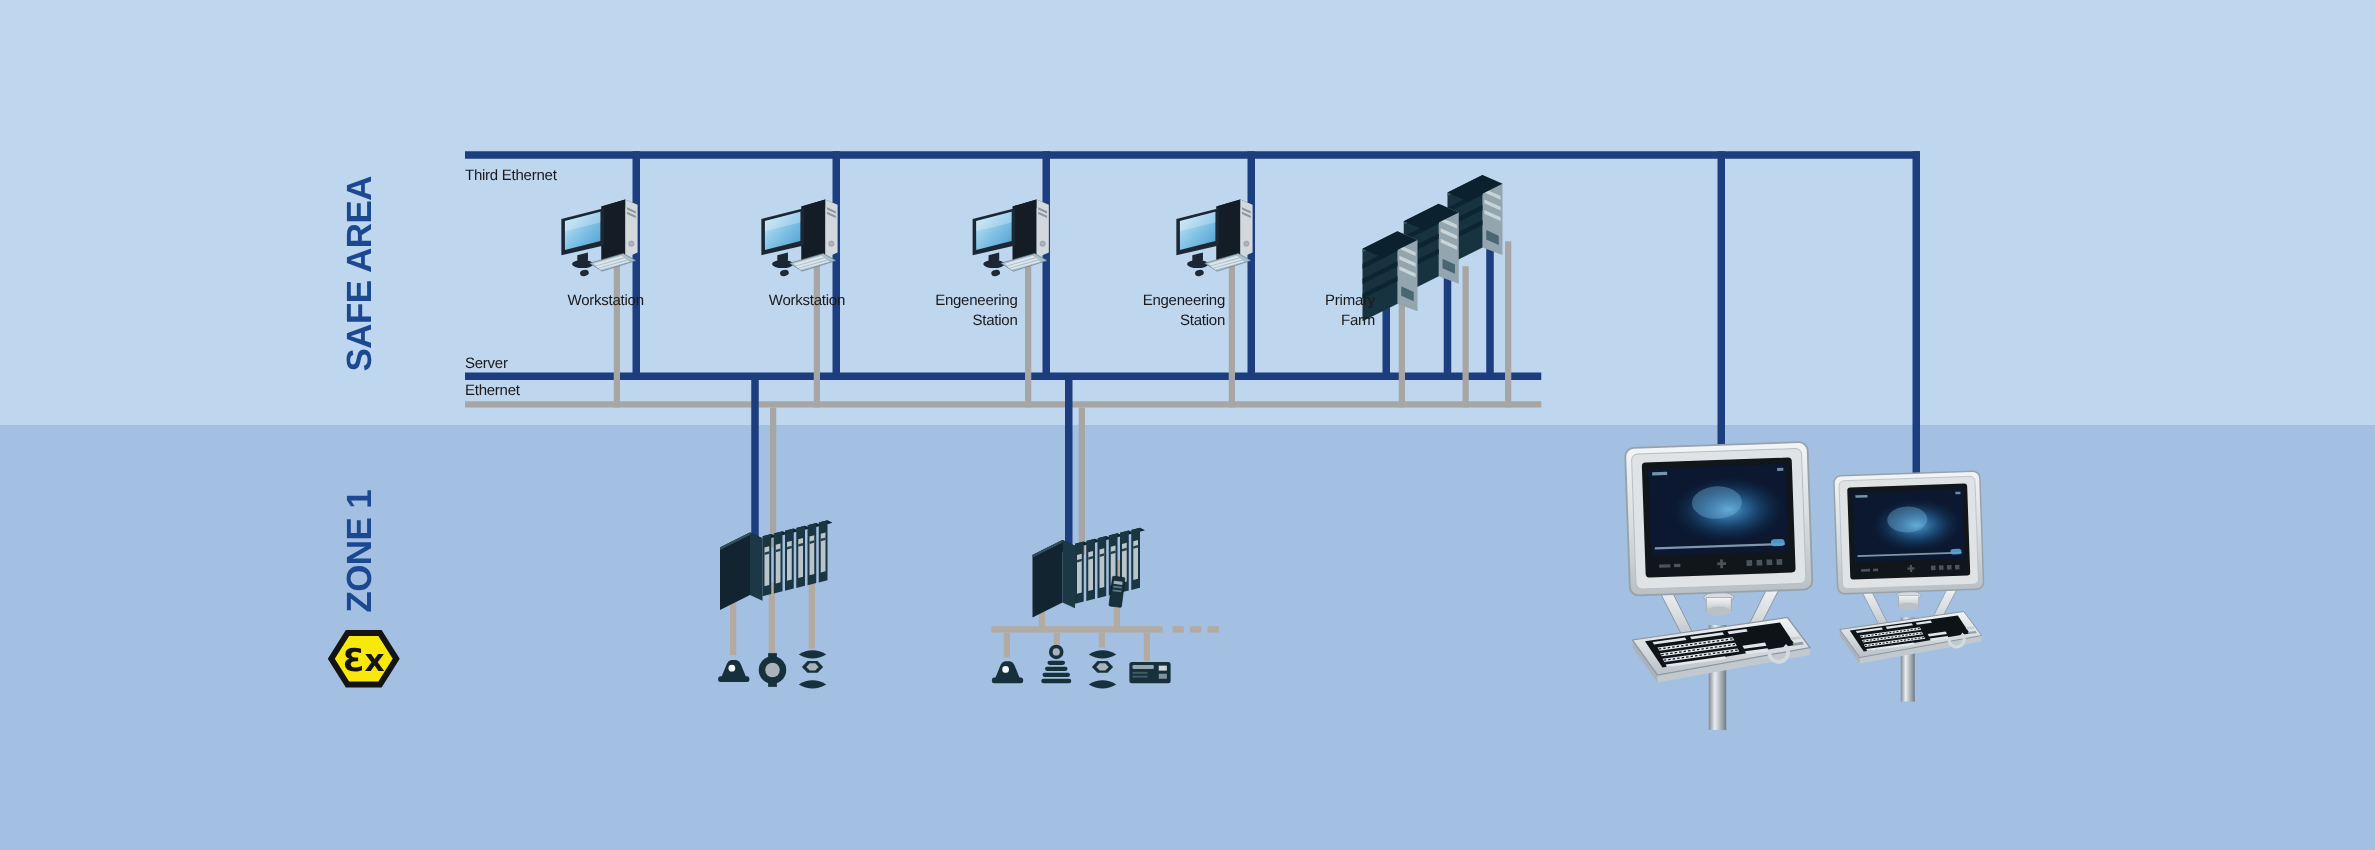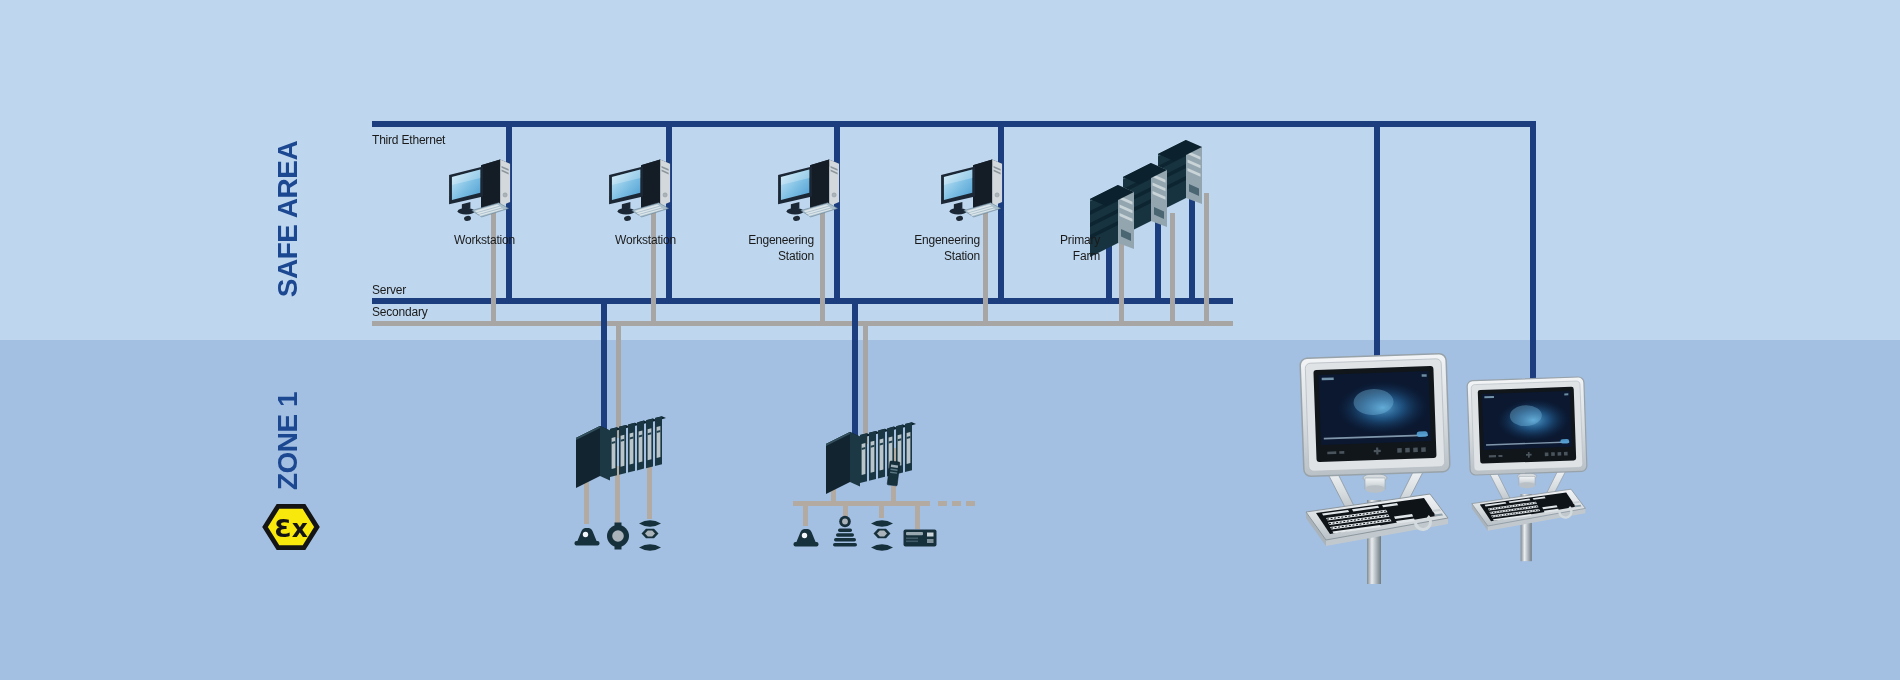--- a/index.html
+++ b/index.html
@@ -325,21 +325,21 @@
   <svg class="node" style="left:1459px;top:374px" width="136" height="192">
       <use href="#icon-panelpc"></use>
     </svg>
 
   <svg class="node" style="left:262px;top:502px" width="58" height="50">
       <use href="#icon-ex"></use>
     </svg>
 
   <div class="buslabel" style="left:372px;top:133px">Third Ethernet</div>
   <div class="buslabel" style="left:372px;top:283px">Server</div>
-  <div class="buslabel" style="left:372px;top:305px">Secondary</div>
+  <div class="buslabel" style="left:372px;top:305px">Ethernet</div>
 
   <div class="nodelabel center" style="left:395px;top:233px;width:120px">Workstation</div>
   <div class="nodelabel center" style="left:556px;top:233px;width:120px">Workstation</div>
   <div class="nodelabel right" style="left:714px;top:233px;width:100px">
     <div>Engeneering</div>
     <div>Station</div>
   </div>
   <div class="nodelabel right" style="left:880px;top:233px;width:100px">
     <div>Engeneering</div>
     <div>Station</div>

